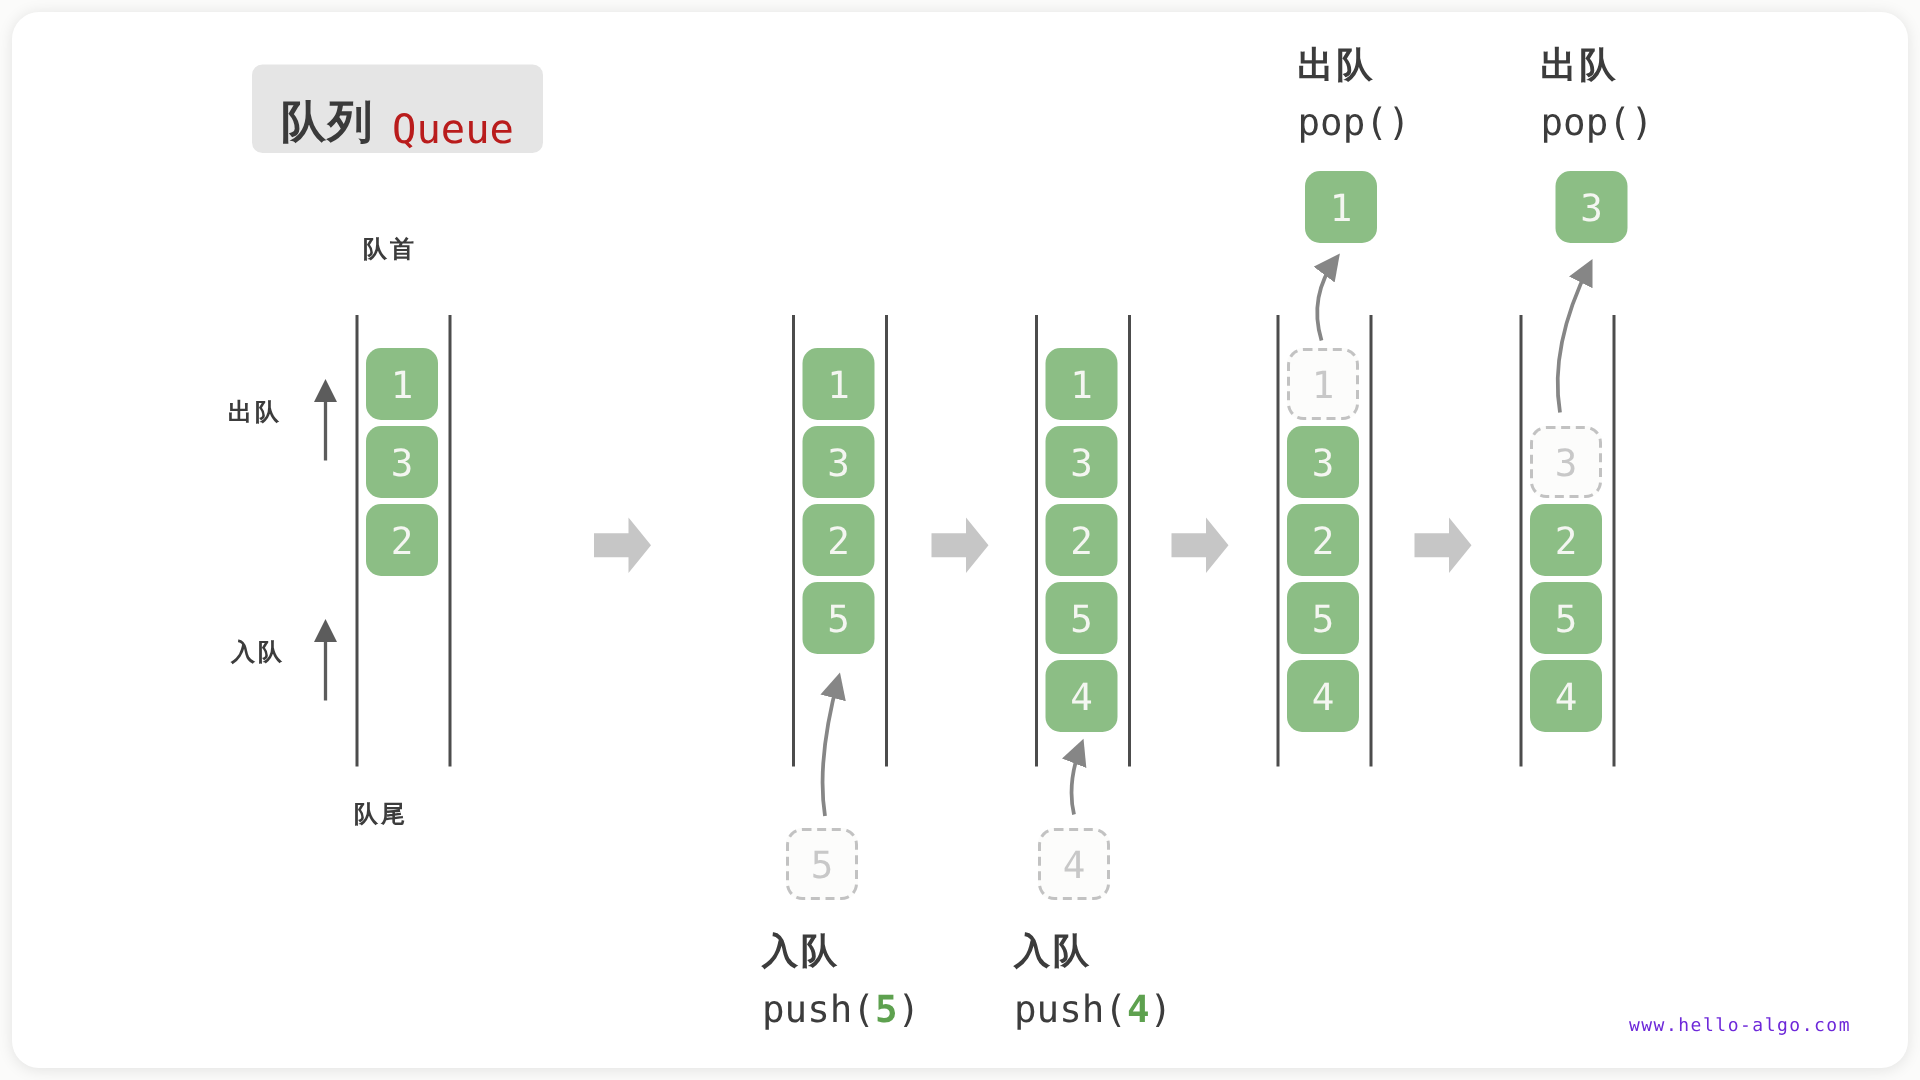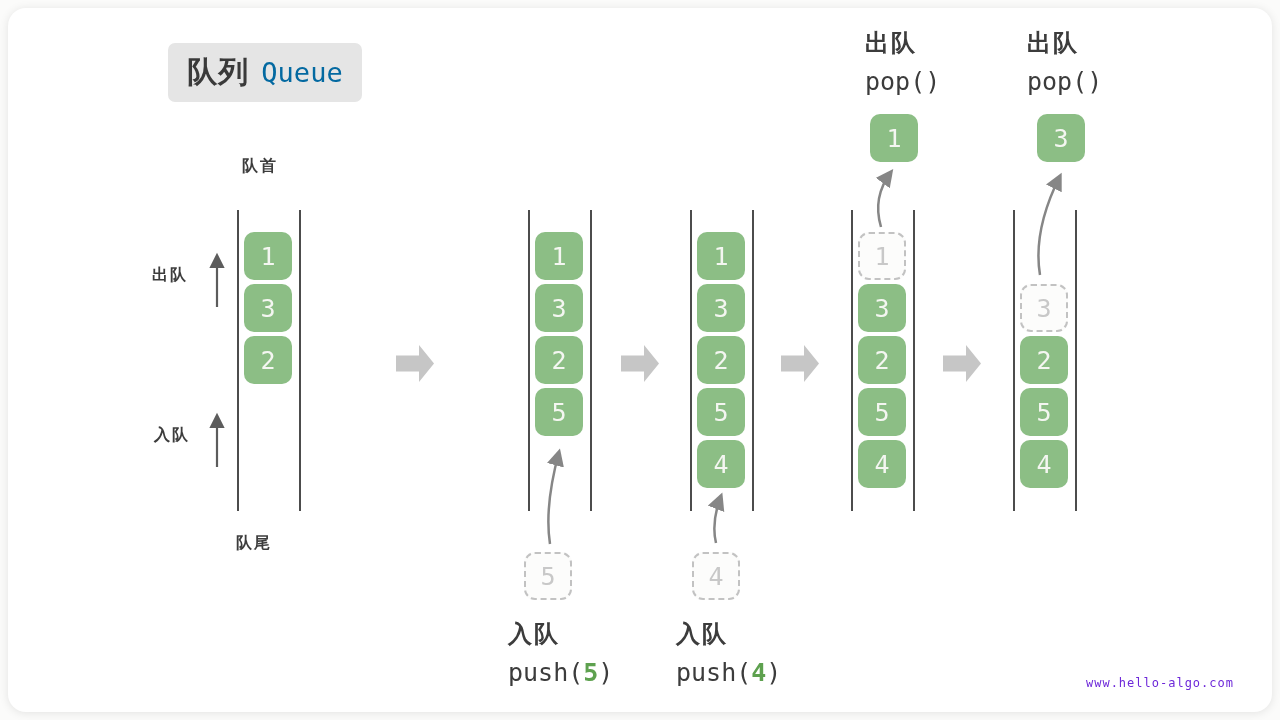--- a/index.html
+++ b/index.html
@@ -1,22 +1,22 @@
 <!DOCTYPE html>
 <html><head>
 <meta charset="utf-8">
 <style>
   html,body{margin:0;padding:0;background:#fbfbfa;}
   .canvas{position:relative;width:1280px;height:720px;font-family:"Liberation Sans",sans-serif;overflow:hidden;}
   .card{position:absolute;left:8px;top:8px;width:1264px;height:704px;background:#ffffff;border-radius:18px;box-shadow:0 1px 10px rgba(0,0,0,0.10);}
 
   
-  .badge{position:absolute;left:160px;top:35px;width:194px;height:59px;background:#e5e5e5;border-radius:7px;display:flex;align-items:center;justify-content:center;gap:12px;}
+  .badge{position:absolute;left:160px;top:35px;width:194px;height:59px;background:#e5e5e5;border-radius:7px;display:flex;align-items:flex-end;justify-content:center;gap:12px;}
   .badge .zh{font-weight:700;font-size:30px;color:#3a3a3a;letter-spacing:1px;}
-  .badge .en{font-family:"DejaVu Sans Mono",monospace;font-size:27px;font-weight:500;color:#0369a1;}
+  .badge .en{font-family:"DejaVu Sans Mono",monospace;font-size:27px;font-weight:500;color:#b91c1c;}
 
   
   .lbl{position:absolute;font-weight:700;font-size:16px;color:#3c3c3c;letter-spacing:2px;white-space:nowrap;}
 
   
   .vline{position:absolute;top:202px;height:301px;width:1.5px;background:#4c4c4c;}
 
   
   .qbox{position:absolute;width:48px;height:48px;border-radius:10px;background:#8cbe85;color:#f4f6f1;
         display:flex;align-items:center;justify-content:center;

